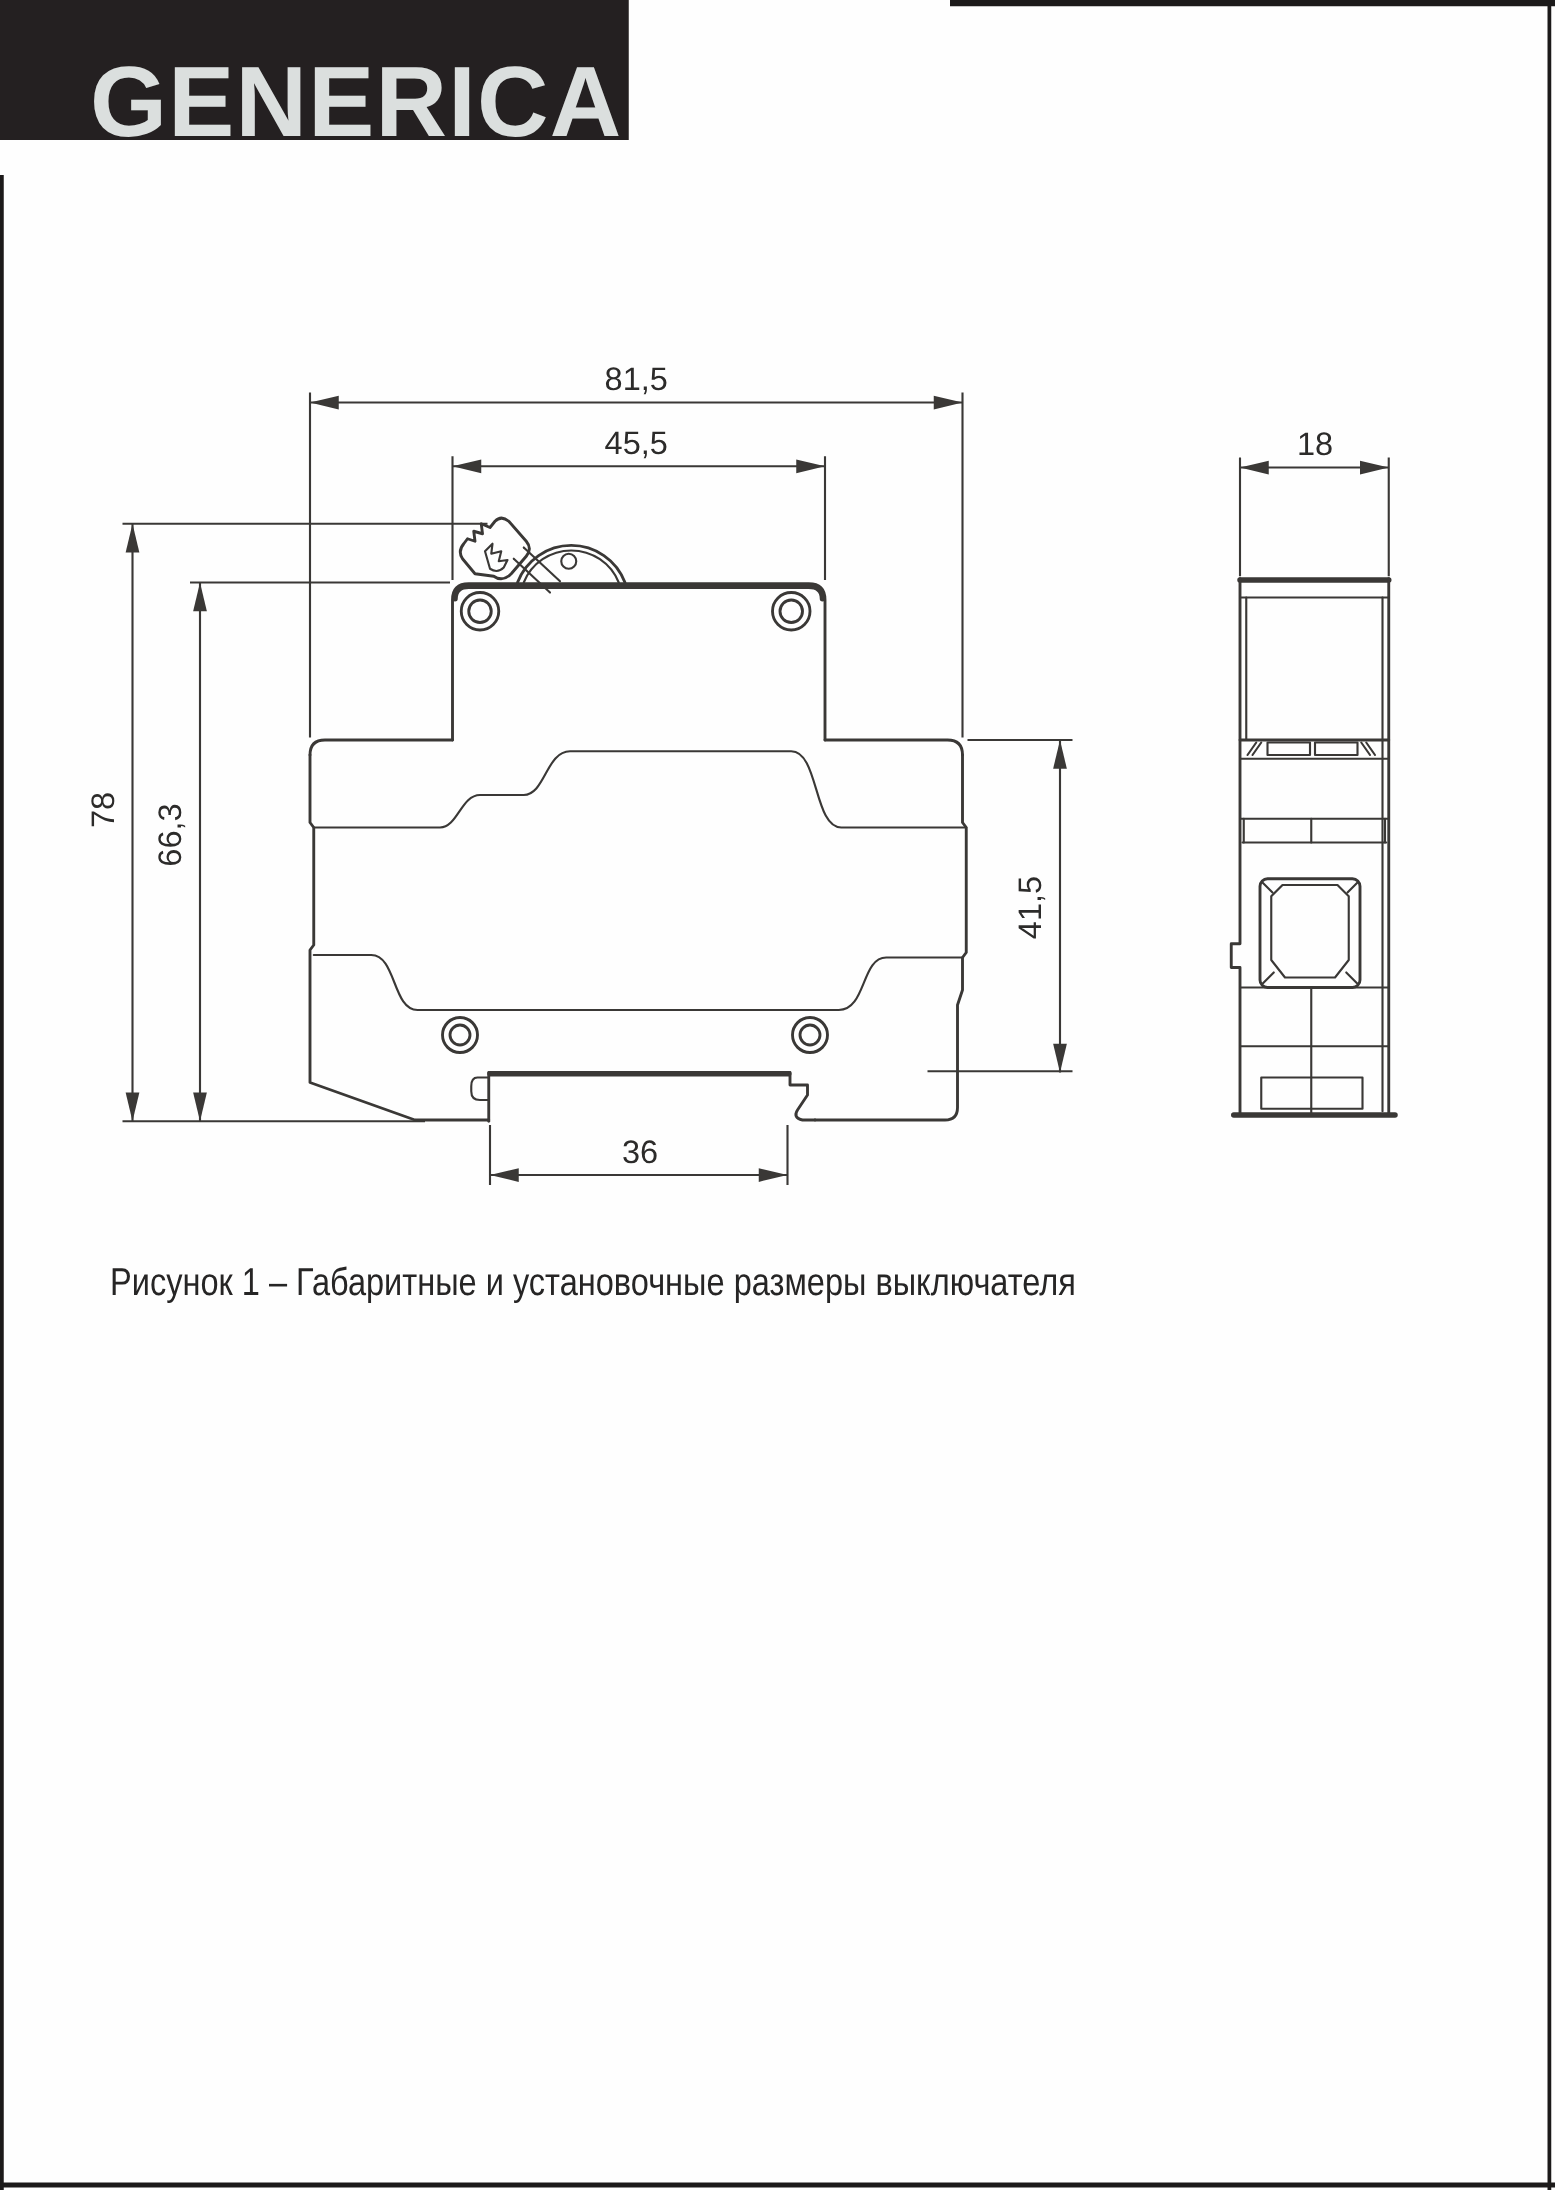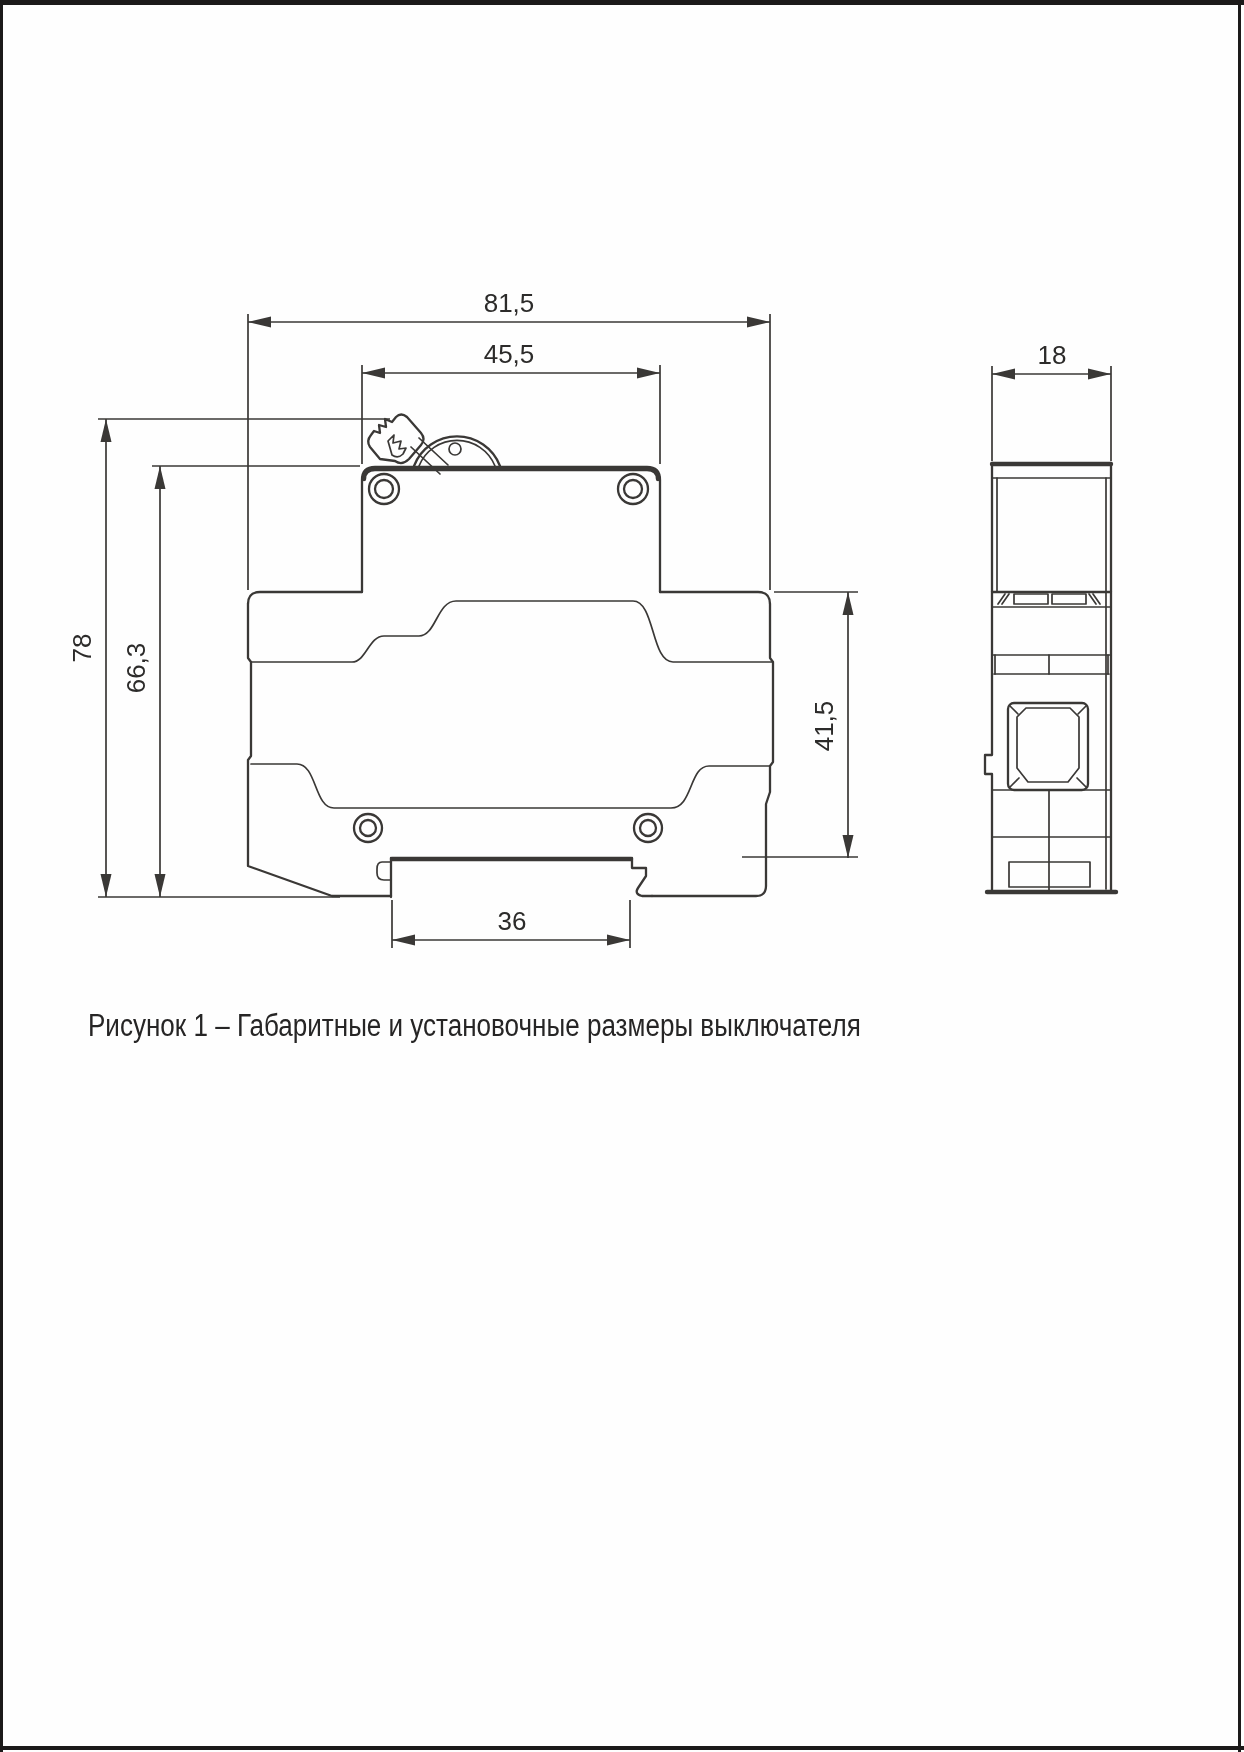--- a/index.html
+++ b/index.html
@@ -50,20 +50,24 @@
 </head>
 <body>
 
 <div class="page">
 
   <div class="edge edge-top"></div>
   <div class="edge edge-left"></div>
   <div class="edge edge-right"></div>
   <div class="edge edge-bottom"></div>
 
+  <div class="logo-wrap">
+    <div class="logo-bar"></div>
+    <div class="logo-text">GENERICA</div>
+  </div>
 
   <svg class="drawing" viewBox="0 0 1244 1752">
 
     <g>
 
       <g>
         <path class="ln" d="M 414 466 A 46 46 0 0 1 500 466"></path>
         <path class="ln lt" d="M 419 466 A 41 41 0 0 1 495 466"></path>
         <circle class="ln lt" cx="455" cy="449" r="6"></circle>
         <path class="ln lt" d="M 411 447 L 440 474"></path>

